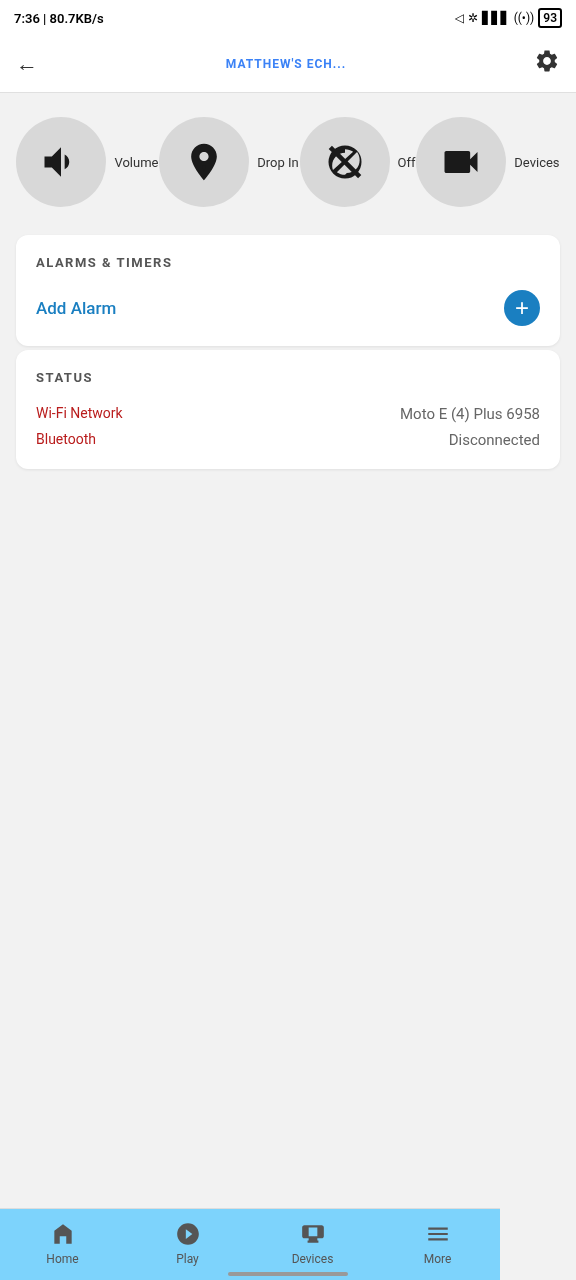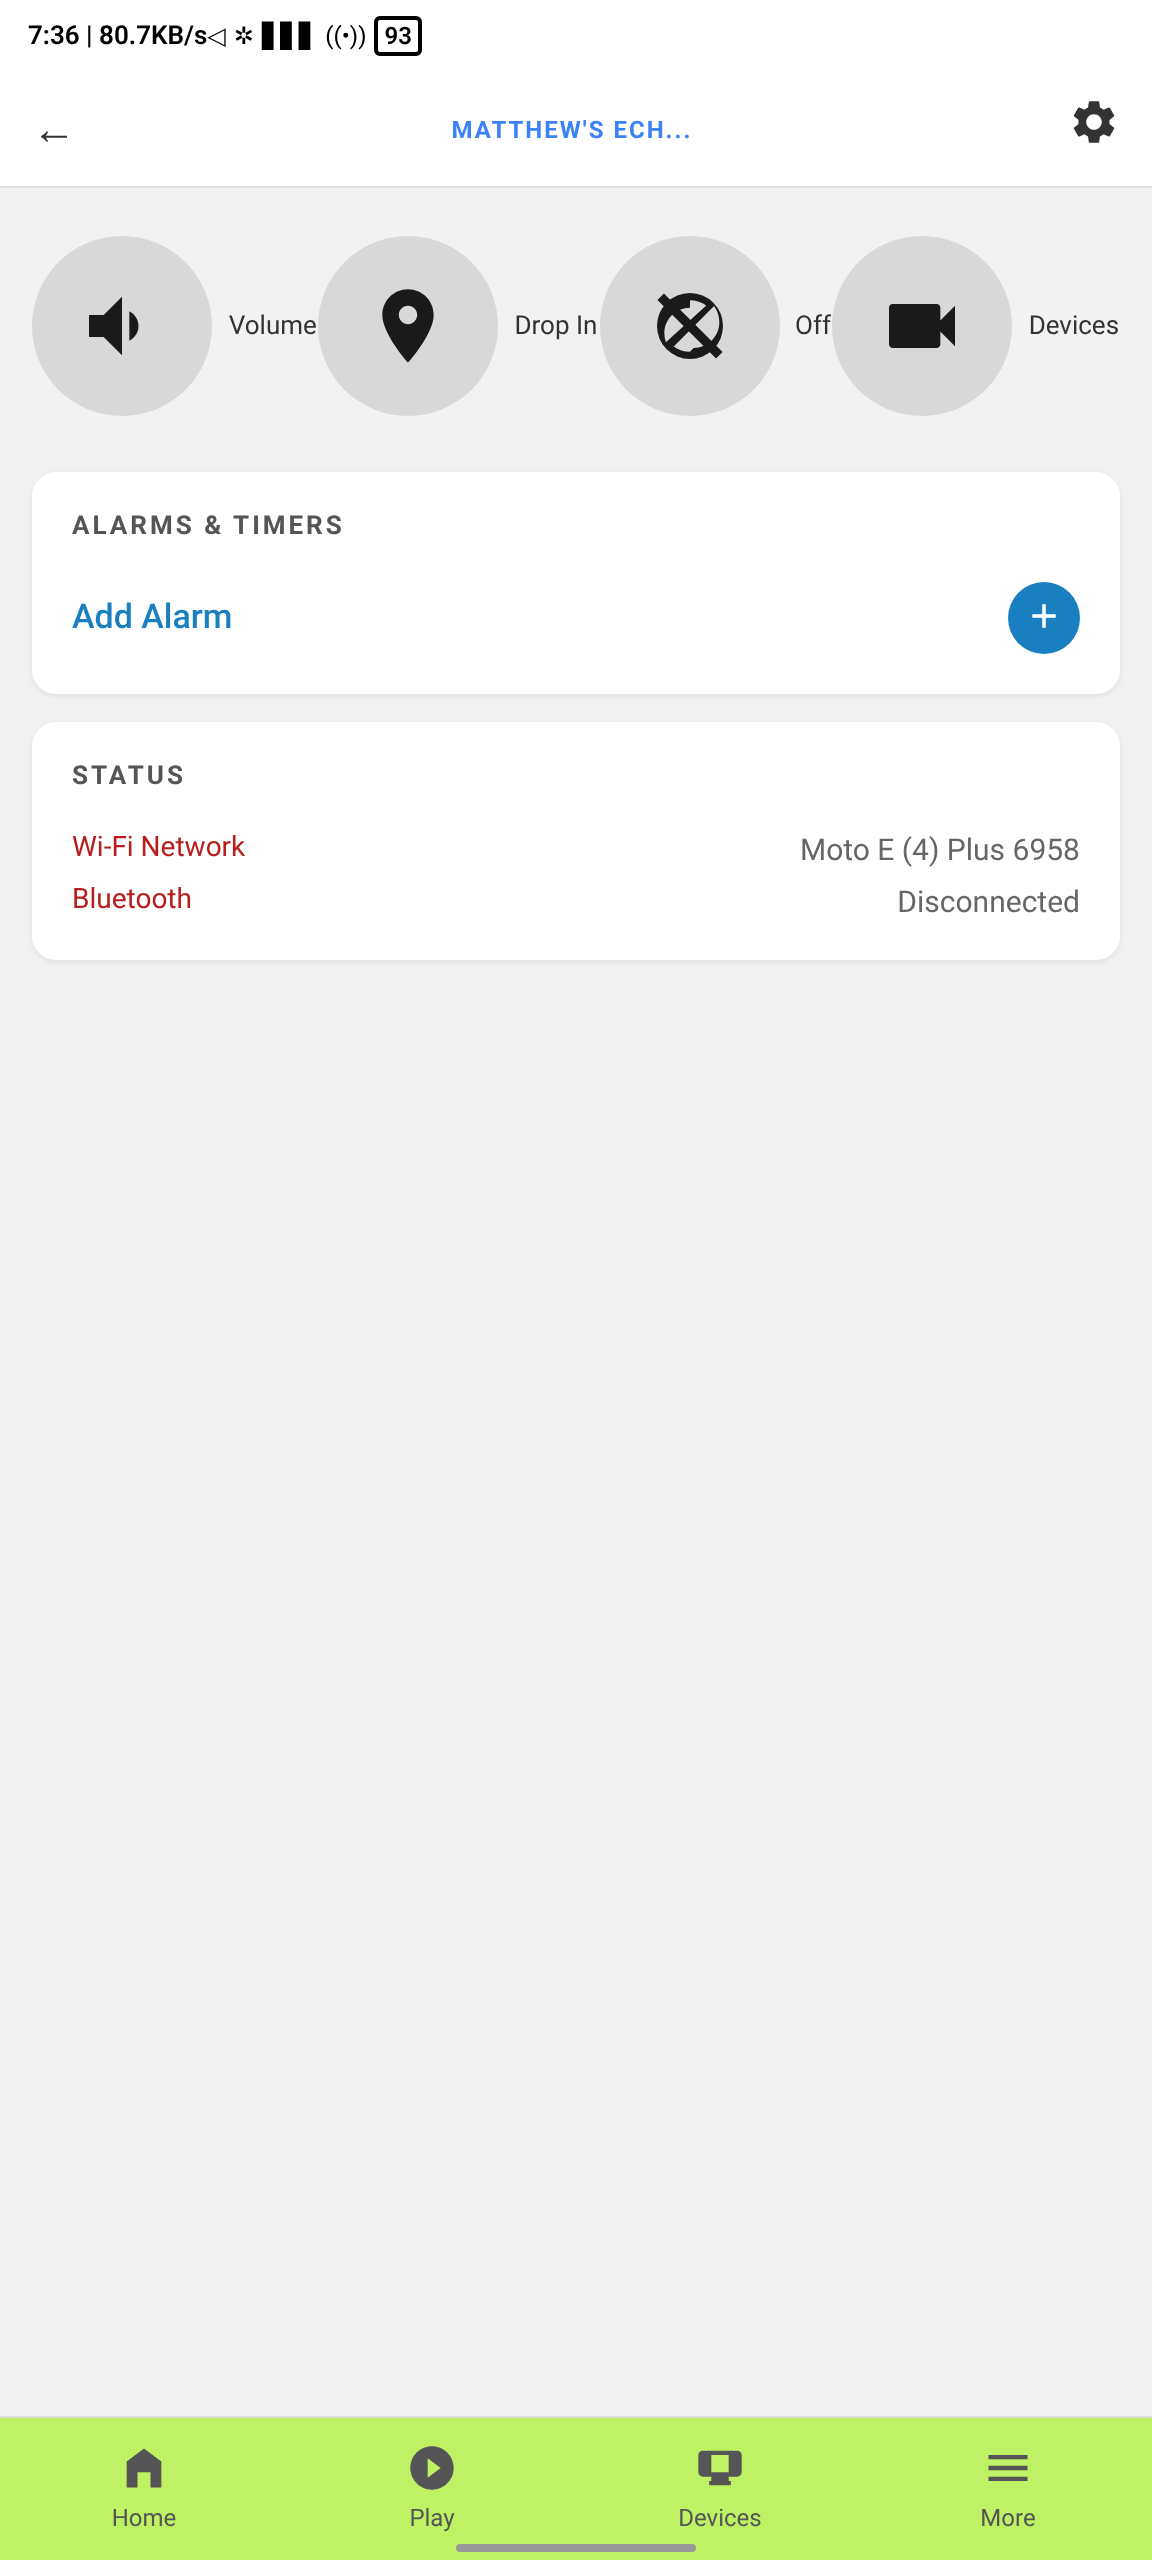--- a/index.html
+++ b/index.html
@@ -9,20 +9,21 @@
       min-height: 1280px;
       background: #f2f2f2;
       font-family: -apple-system, BlinkMacSystemFont, 'Segoe UI', Roboto, sans-serif;
       position: relative;
       overflow-x: hidden;
     }
 
     
     .status-bar {
       display: flex;
+      justify-content: space-between;
       align-items: center;
       padding: 6px 14px;
       background: #fff;
       height: 36px;
     }
     .status-left {
       font-size: 13px;
       font-weight: 600;
       color: #000;
     }
@@ -111,21 +112,21 @@
     .icon-label {
       font-size: 13px;
       color: #333;
     }
 
     
     .card {
       background: #fff;
       border-radius: 12px;
       padding: 20px;
-      margin-bottom: 14px;
+      margin-bottom: 4px;
       box-shadow: 0 1px 3px rgba(0,0,0,0.08);
     }
     .card-section-title {
       font-size: 13px;
       font-weight: 700;
       letter-spacing: 1.5px;
       color: #555;
       text-transform: uppercase;
       margin-bottom: 20px;
     }
@@ -172,23 +173,23 @@
     .status-val {
       font-size: 15px;
       color: #666;
     }
 
     
     .bottom-nav {
       position: fixed;
       bottom: 0;
       left: 0;
-      width: 576px;
+      width: 500px;
       height: 72px;
-      background: #bef264;
+      background: #7dd3fc;
       border-top: 1px solid #ddd;
       display: flex;
       align-items: center;
       justify-content: space-around;
       padding: 6px 0 10px;
     }
     .nav-item {
       display: flex;
       flex-direction: column;
       align-items: center;

